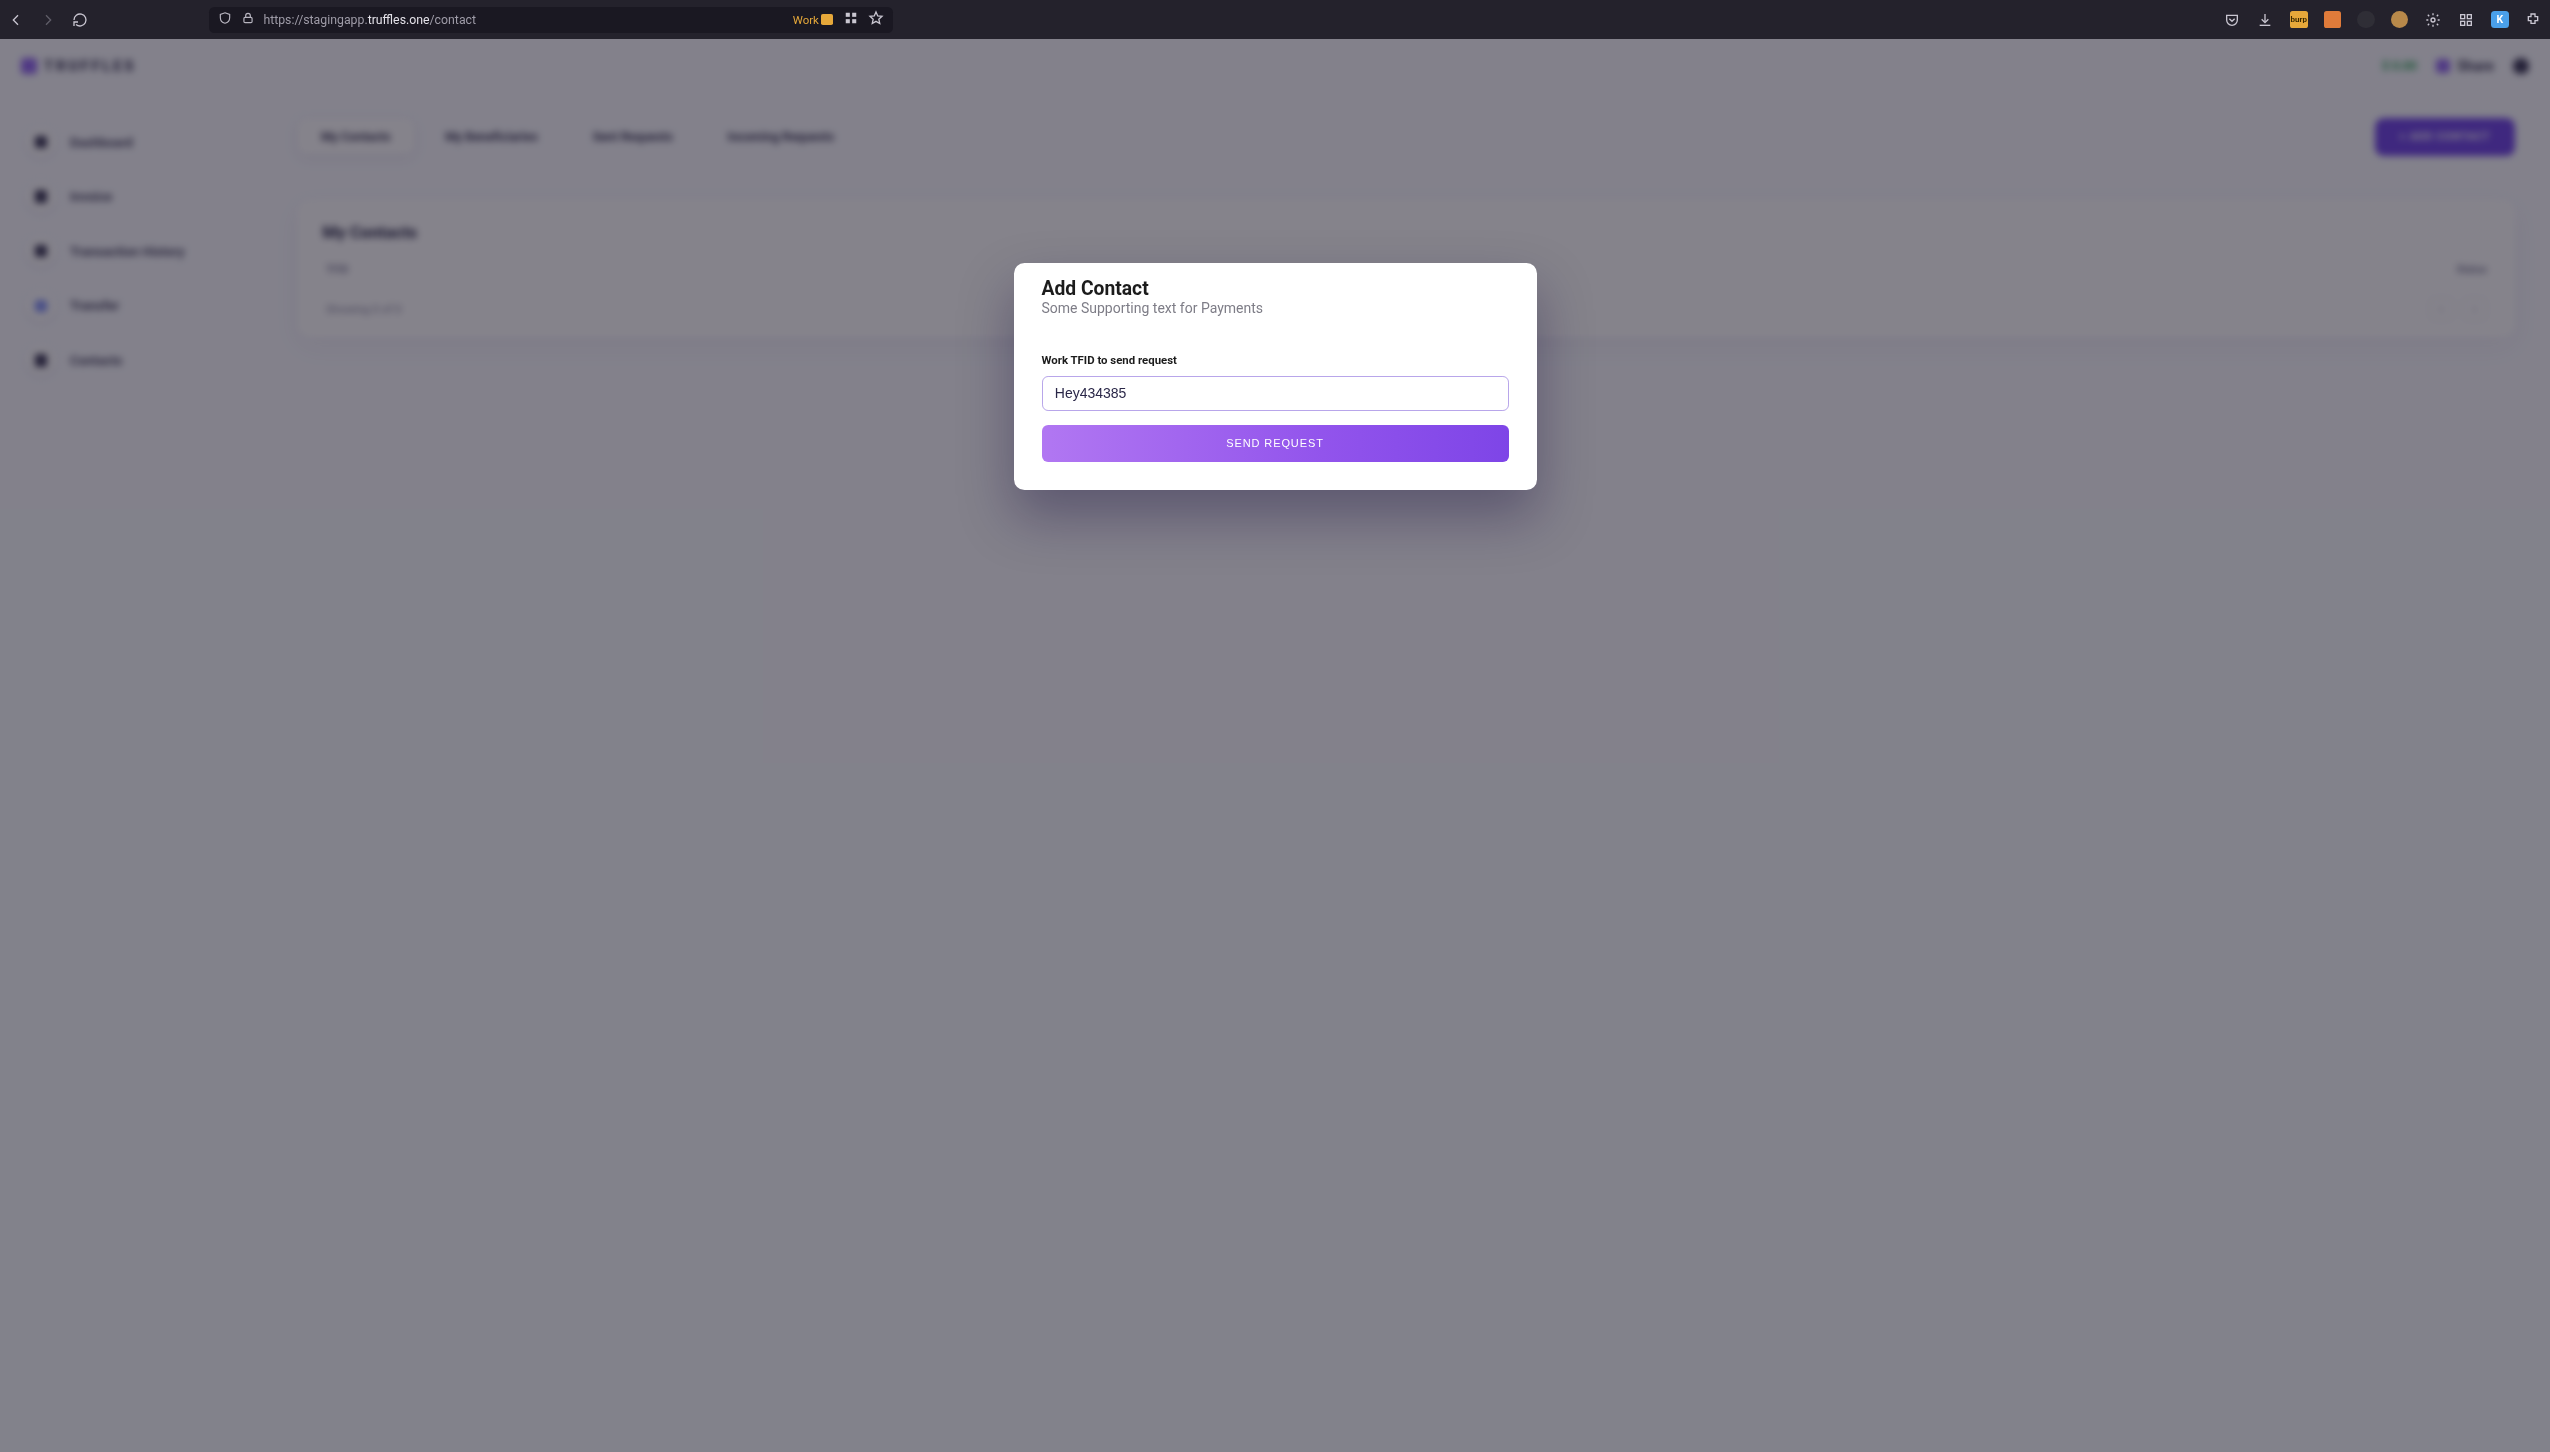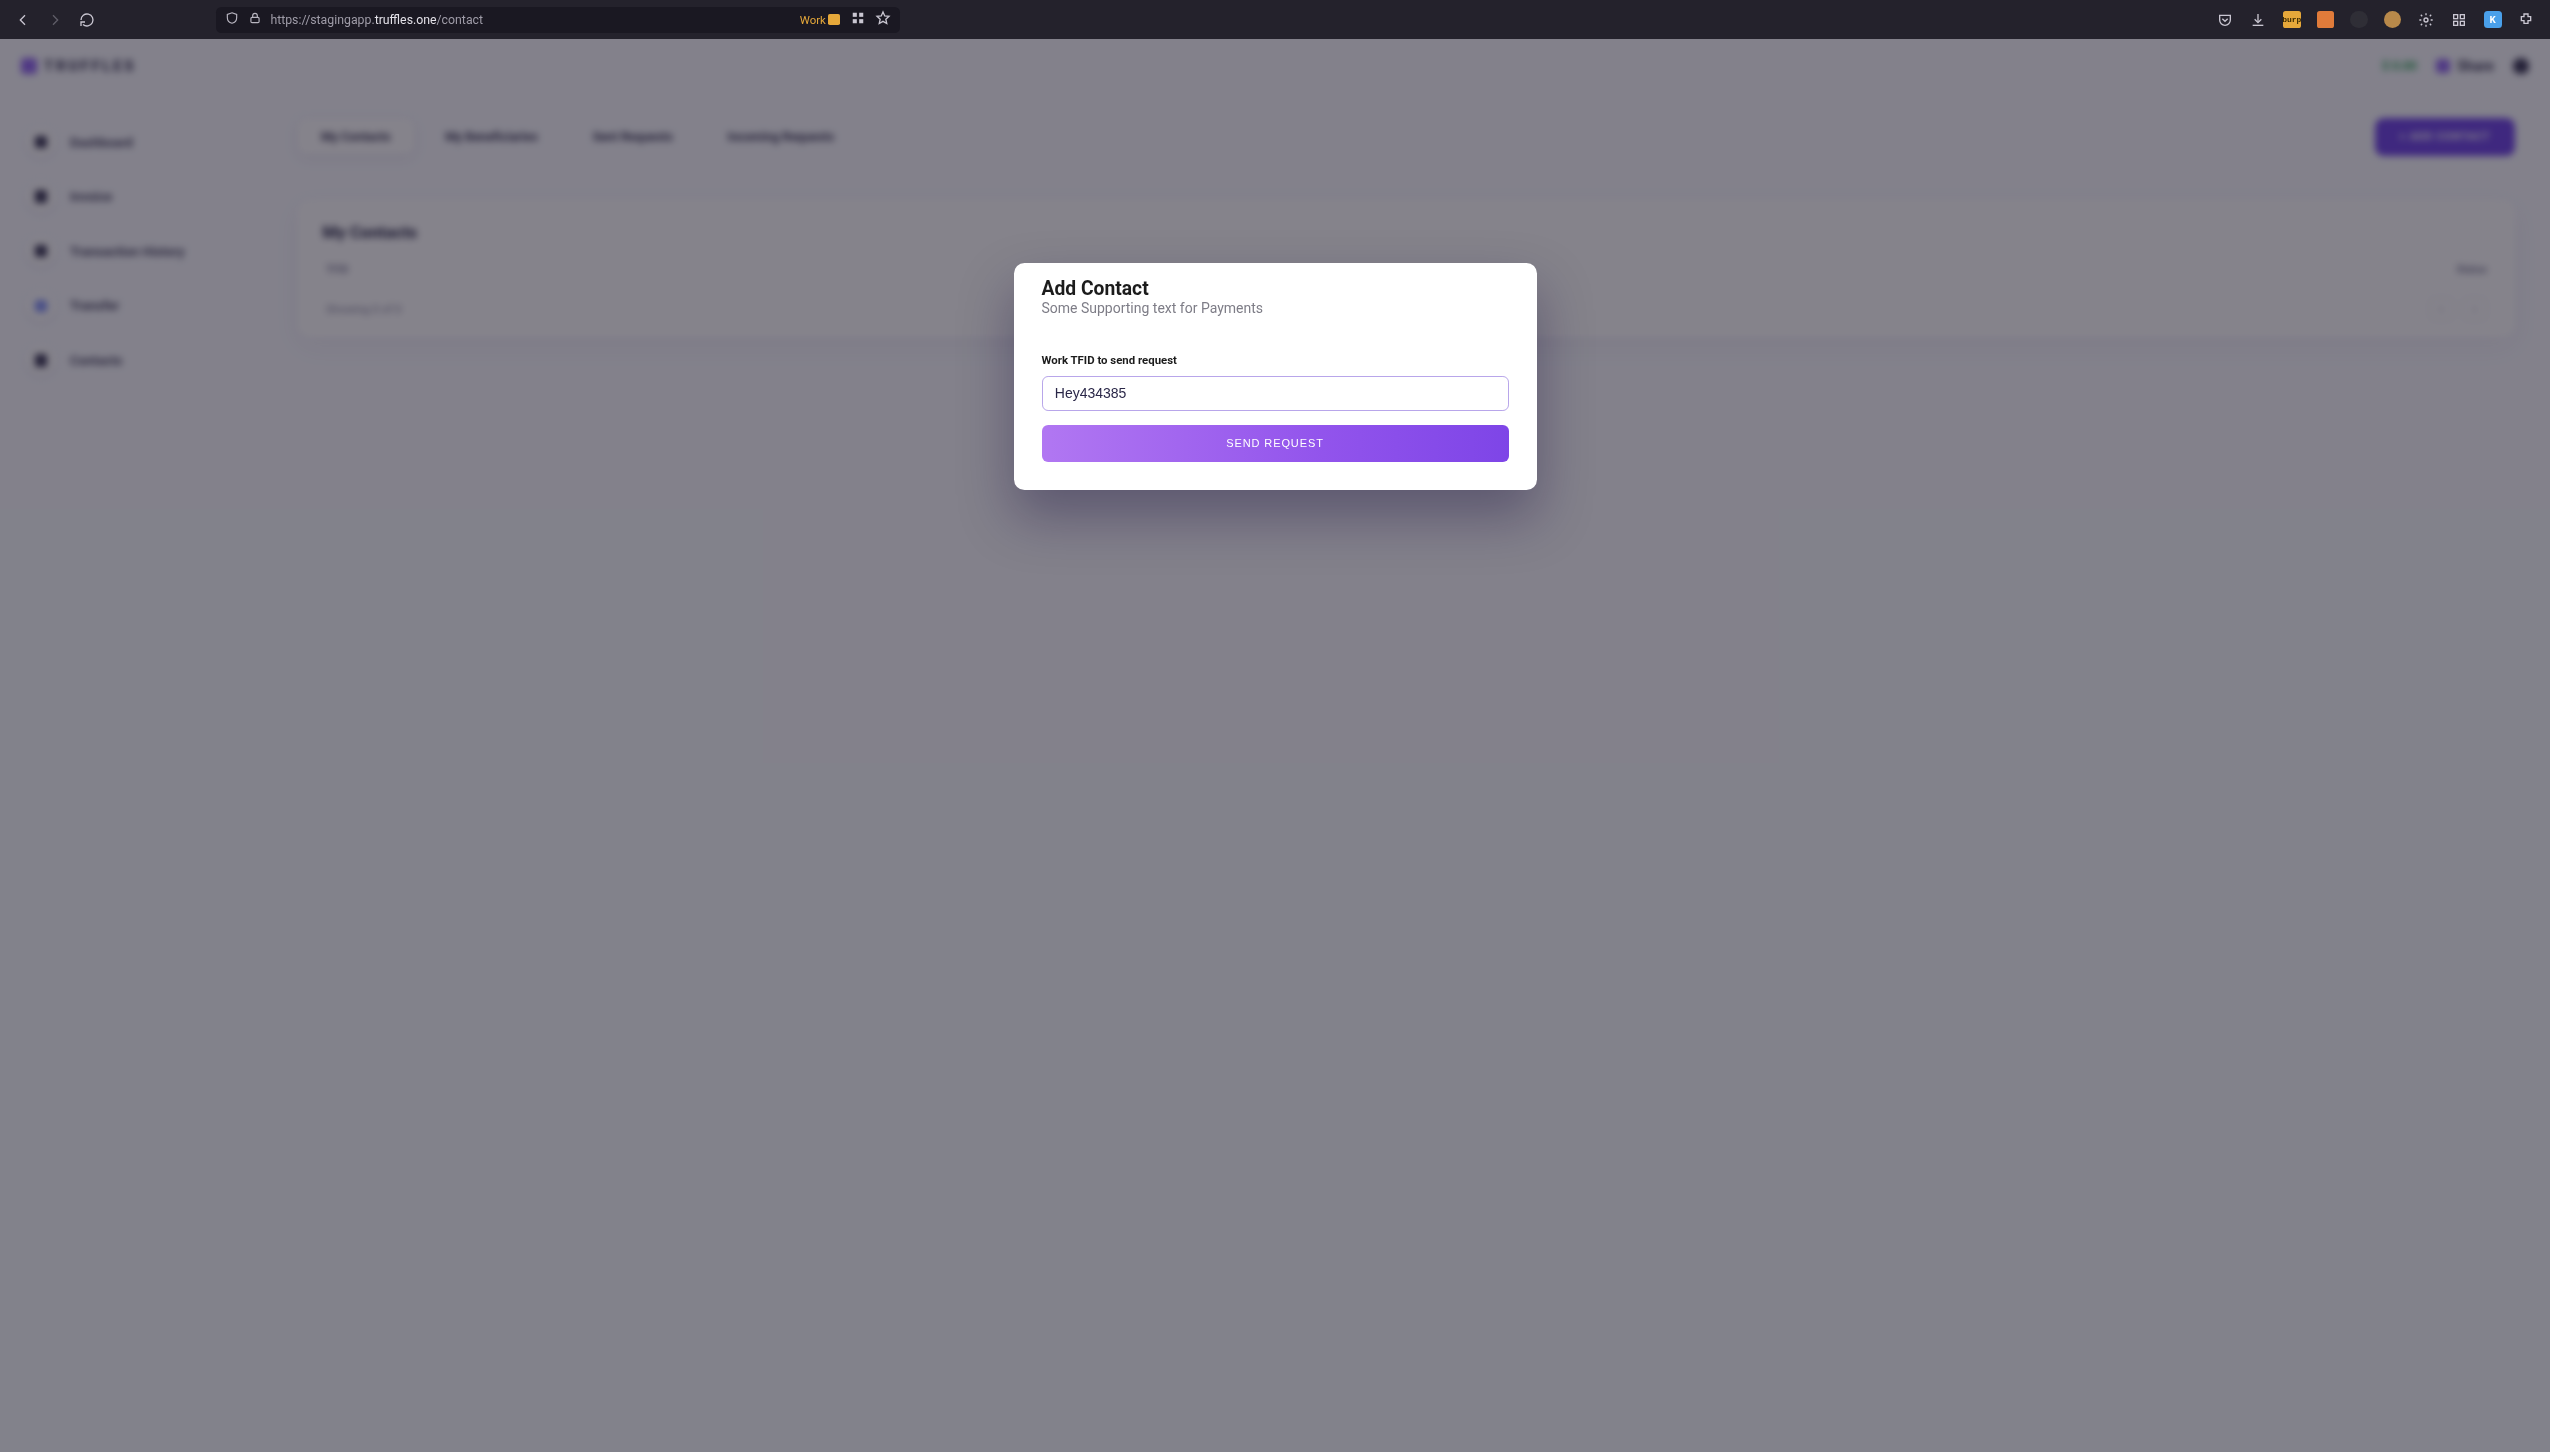--- a/index.html
+++ b/index.html
@@ -9,21 +9,21 @@
     background: #f6f7fa;
     overflow: hidden;
   }
 
   
   .browser-bar {
     height: 39px;
     background: #24222c;
     display: flex;
     align-items: center;
-    padding: 0 15px;
+    padding: 0 8px;
     gap: 16px;
     color: #c9c6d1;
     font-size: 12.3px;
   }
   .nav-btns { display: flex; gap: 16px; align-items: center; }
   .nav-btn { width: 16px; height: 16px; display:flex; align-items:center; justify-content:center; cursor:pointer; }
   .nav-btn svg { width:16px; height:16px; stroke:#c9c6d1; fill:none; stroke-width:2; }
   .nav-btn.disabled svg { stroke:#5f5d68; }
   .url-box {
     flex: 0 0 auto;
@@ -37,21 +37,21 @@
     padding: 0 8.8px;
     gap: 8.8px;
   }
   .url-box .proto-icons { display:flex; gap:8.8px; align-items:center;}
   .url-box .proto-icons svg { width:14px;height:14px; stroke:#b8b5c0; fill:none; stroke-width:2;}
   .url-text { color:#9f9ca8; font-size:12.3px; white-space:nowrap;}
   .url-text .domain { color:#e3e1e8;}
   .url-right { margin-left:auto; display:flex; align-items:center; gap:10.5px;}
   .work-tag { color:#e6a83a; font-size:11.4px; display:flex; align-items:center; gap:2px;}
   .work-tag .brief { width:12.3px;height:10.5px;background:#e6a83a;border-radius:1.8px;}
-  .chrome-icons { margin-left:auto; display:flex; gap:16px; align-items:center;font-family:Liberation Mono, monospace;}
+  .chrome-icons { margin-left:auto; display:flex; gap:16px; align-items:center;}
   .chrome-icon {width:17.5px;height:17.5px;border-radius:3.5px;display:flex;align-items:center;justify-content:center;}
   .chrome-icon svg{width:16px;height:16px;stroke:#c9c6d1;fill:none;stroke-width:2;}
   .ext-burp{width:17.5px;height:17.5px;background:#e6a83a;border-radius:2.6px;font-size:8px;color:#3a2a00;display:flex;align-items:center;justify-content:center;font-weight:700;}
   .ext-fox{width:17.5px;height:17.5px;background:#e07b3a;border-radius:2.6px;}
   .ext-dark{width:17.5px;height:17.5px;background:#2f2e36;border-radius:50%;}
   .ext-cookie{width:17.5px;height:17.5px;background:#b8894a;border-radius:50%;}
   .ext-gear{width:17.5px;height:17.5px;}
   .ext-grid{width:17.5px;height:17.5px;}
   .ext-k{width:17.5px;height:17.5px;background:#4aa0ea;border-radius:3.5px;color:#fff;font-size:10.5px;font-weight:700;display:flex;align-items:center;justify-content:center;}
   .ext-puzzle{width:17.5px;height:17.5px;}

